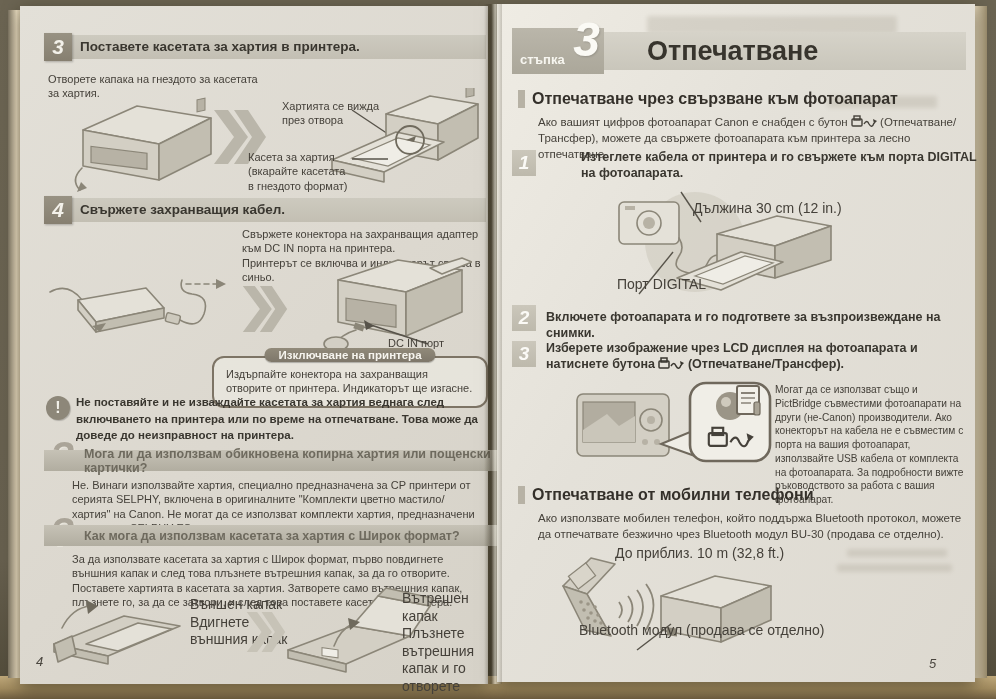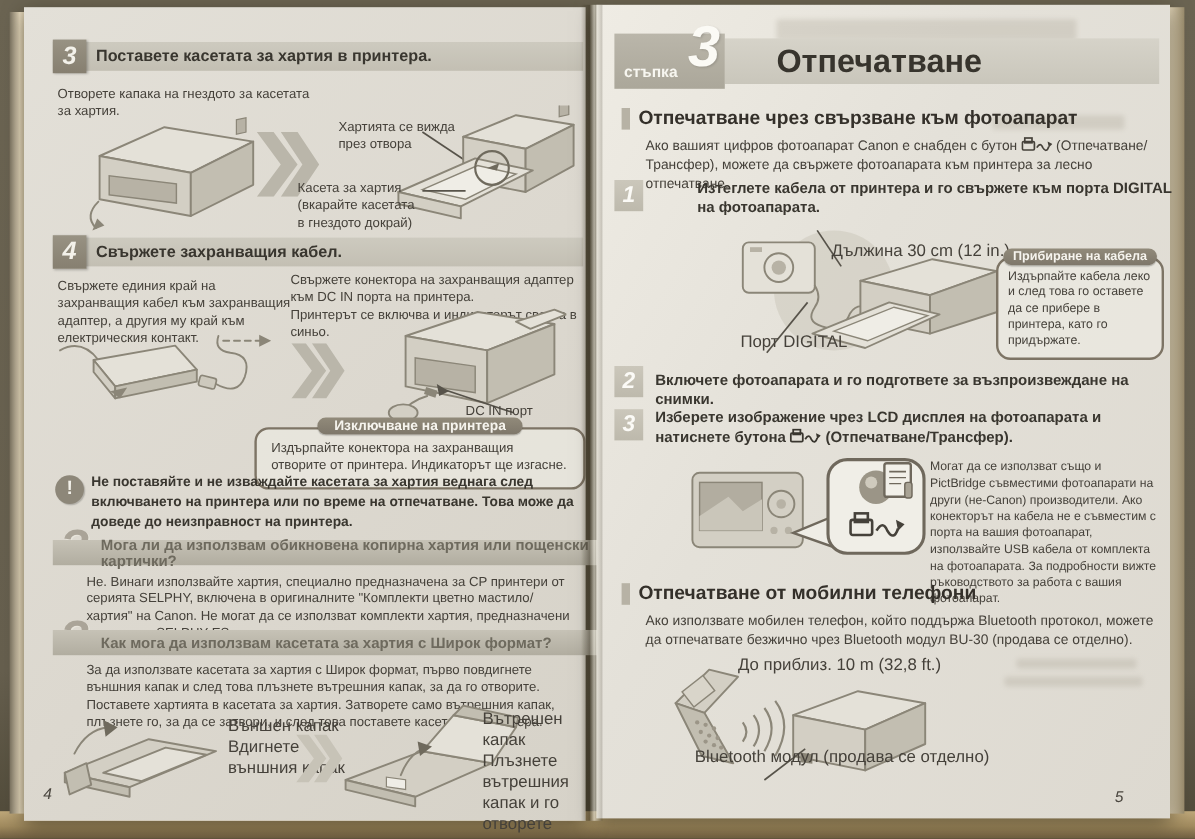--- a/index.html
+++ b/index.html
@@ -83,32 +83,31 @@
       <polygon class="ill-fill-b" points="6,72 58,84 58,94 6,82"></polygon>
       <polygon fill="#efede6" stroke="#8b8678" stroke-width="1.2" points="26,70 72,50 104,57 62,78"></polygon>
       <circle cx="84" cy="52" r="14" fill="none" stroke="#6f6a5d" stroke-width="1.8"></circle>
       <path d="M80,52 l10,-4 l-2,6 z" fill="#6f6a5d"></path>
       <rect x="140" y="28" width="8" height="11" fill="#b7b2a5" stroke="#8b8678" stroke-width="1" transform="skewY(-12)"></rect>
     </svg>
 
     <div class="abs cap" style="left:228px;top:144px;width:130px;">
       <div>Касета за хартия</div>
       <div>(вкарайте касетата</div>
-      <div>в гнездото докрай)</div>
+      <div>в гнездото формат)</div>
     </div>
     <svg class="abs" style="left:330px;top:148px;" width="40" height="10">
         <path class="leader" d="M2,5 L38,5"></path>
       </svg>
 
     <div class="abs stephdr" style="left:24px;top:192px;width:406px;">
       <span class="bcap" style="font-size:13.5px;text-align:center;">Свържете захранващия кабел.</span>
     </div>
     <div class="abs stepnum-l" style="left:24px;top:190px;">4</div>
 
-    <div class="abs cap" style="left:28px;top:226px;width:200px;">Свържете единия край на захранващия кабел към захранващия адаптер, а другия му край към електрическия контакт.</div>
     <div class="abs cap" style="left:222px;top:221px;width:245px;">
       <div>Свържете конектора на захранващия адаптер към DC IN порта на принтера.</div>
       <div>Принтерът се включва и индикаторът светва в синьо.</div>
     </div>
 
     <svg class="abs" style="left:28px;top:268px;" width="190" height="80" viewBox="0 0 190 80">
       <path class="ill-stroke" d="M2,18 Q20,8 34,26"></path>
       <polygon class="ill-fill-a" points="30,26 98,14 116,34 48,48"></polygon>
       <polygon class="ill-fill-b" points="30,26 48,48 48,58 30,36"></polygon>
       <polygon class="ill-fill-c" points="48,48 116,34 116,44 48,58"></polygon>
@@ -238,24 +237,20 @@
       <polygon class="ill-fill-c" points="158,64 214,44 214,78 158,96"></polygon>
       <polygon class="ill-fill-a" points="60,96 124,70 166,80 104,108"></polygon>
       <polygon fill="#efede6" stroke="#8b8678" stroke-width="1.2" points="78,94 128,74 156,81 106,102"></polygon>
       <path class="leader" d="M64,10 L84,40"></path>
       <path class="leader" d="M22,112 L56,70"></path>
     </svg>
     <div class="abs lbl" style="left:196px;top:196px;">Дължина 30 cm (12 in.)</div>
     <div class="abs lbl" style="left:120px;top:272px;">Порт DIGITAL</div>
 
     
-    <div class="abs pillbox" style="left:333px;top:210px;width:136px;height:82px;">
-      <div class="pill abs" style="left:50%;top:-9px;transform:translateX(-50%);font-size:10.5px;padding:1px 8px;">Прибиране на кабела</div>
-      <div class="pillbody" style="padding:8px 6px 4px 8px;font-size:10.3px;">Издърпайте кабела леко и след това го оставете да се прибере в принтера, като го придържате.</div>
-    </div>
 
     
     <div class="abs stepnum-r" style="left:15px;top:301px;">2</div>
     <div class="abs bcap" style="left:49px;top:305px;width:420px;">Включете фотоапарата и го подгответе за възпроизвеждане на снимки.</div>
 
     
     <div class="abs stepnum-r" style="left:15px;top:337px;">3</div>
     <div class="abs bcap" style="left:49px;top:336px;width:430px;">
       <span>Изберете изображение чрез LCD дисплея на фотоапарата и натиснете бутона</span>
       <svg class="pt-icon" width="26" height="13" viewBox="0 0 26 13">

